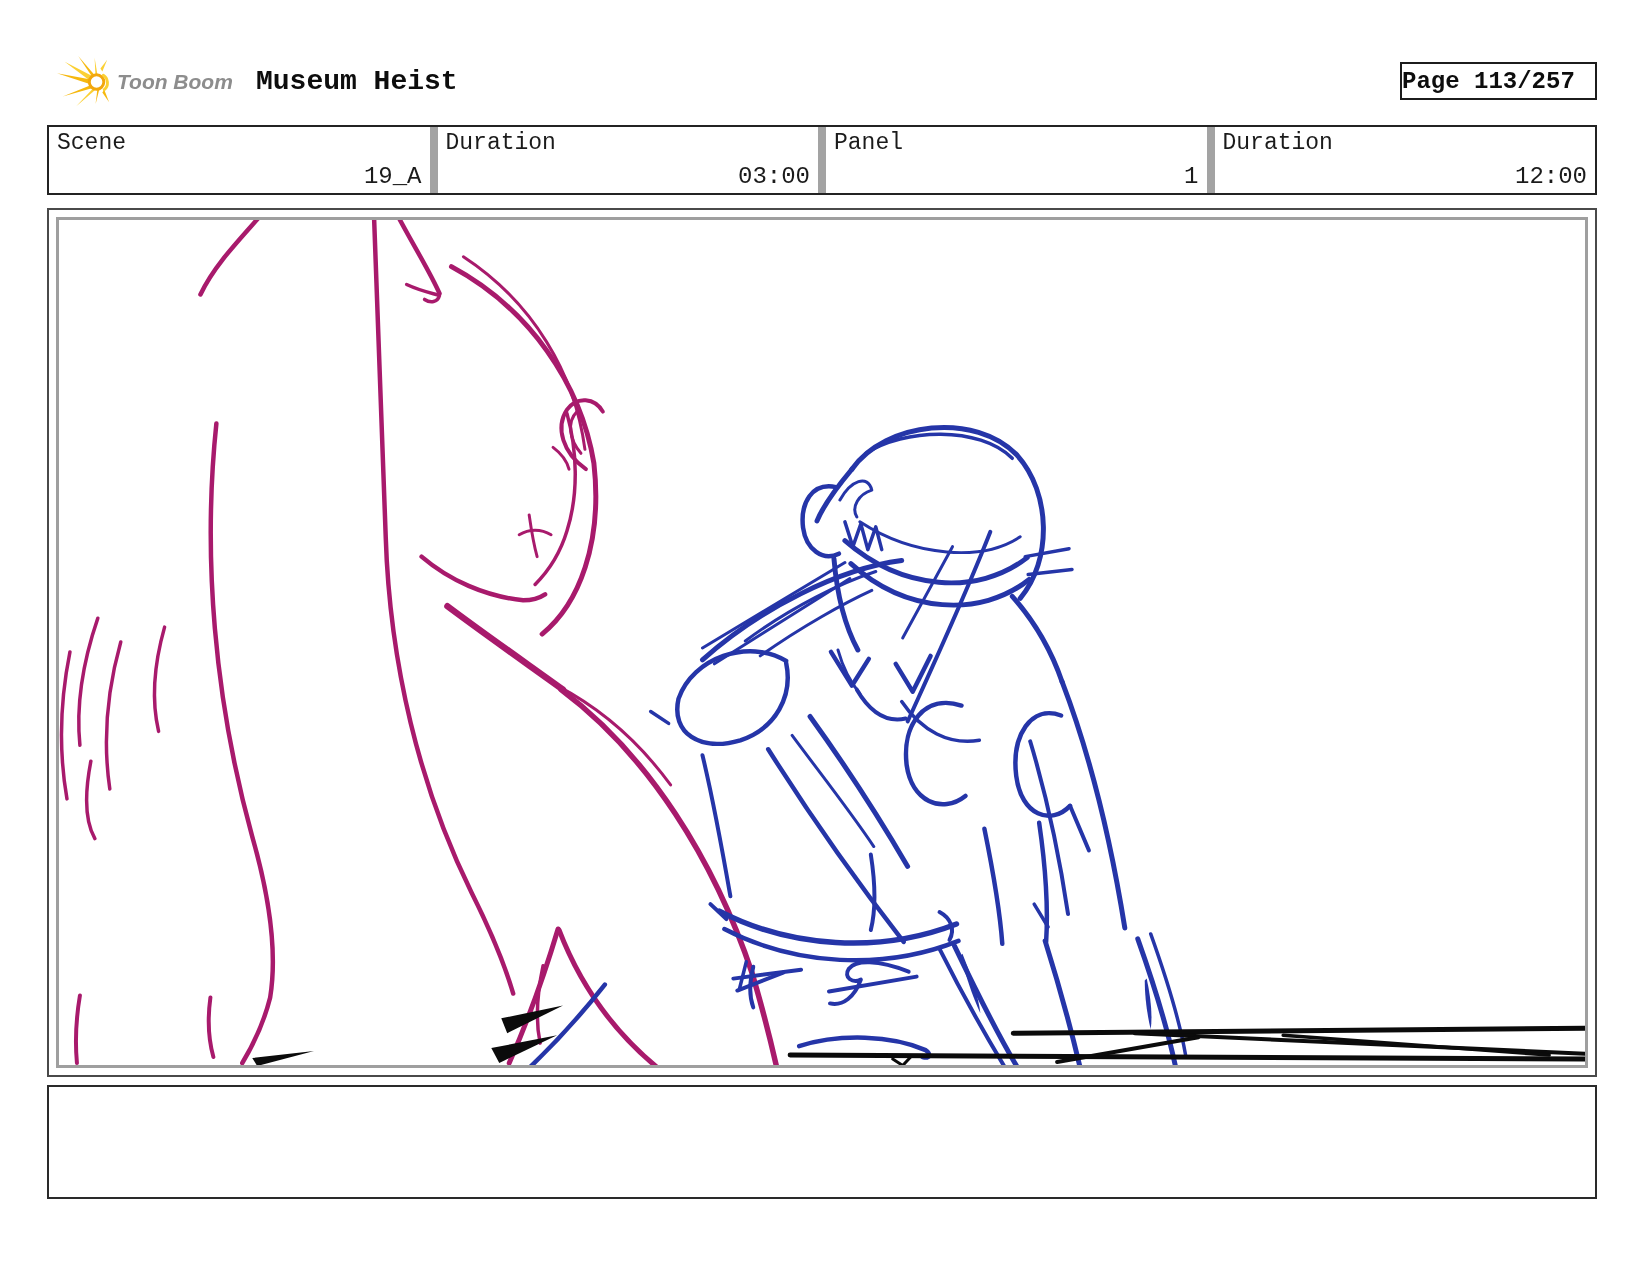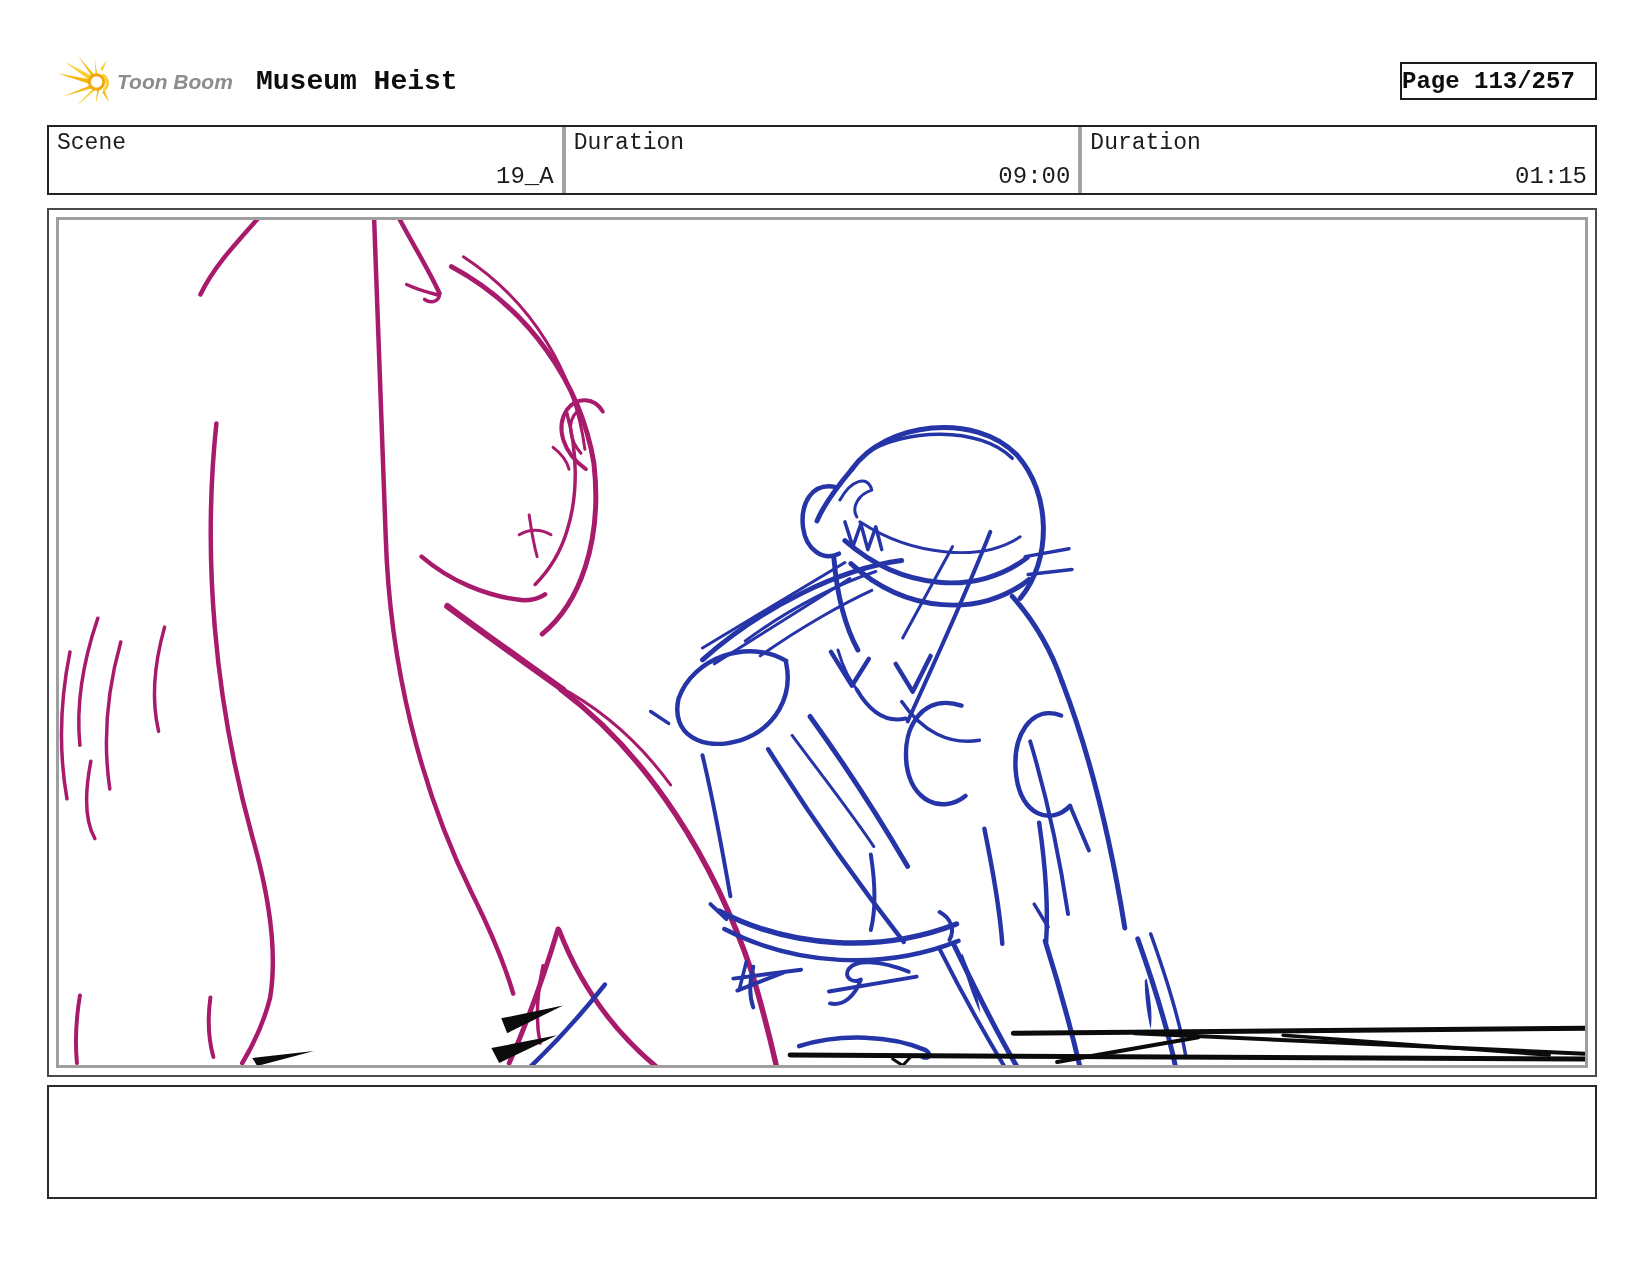--- a/index.html
+++ b/index.html
@@ -11,21 +11,21 @@
   #logo-burst { width:58px; height:56px; }
   #brand-text { font-family:"Liberation Sans","DejaVu Sans",sans-serif; font-style:italic; font-weight:bold;
                 font-size:21px; color:#8d8d8d; margin-left:4px; letter-spacing:0px; }
   #doc-title { position:absolute; left:256px; top:66px; font-size:28px; font-weight:bold; letter-spacing:0; color:#0d0d0d; }
   #page-box { position:absolute; left:1400px; top:62px; width:197px; height:38px; border:2px solid #1c1c1c;
               display:flex; align-items:center; justify-content:flex-start; font-size:24px; font-weight:bold; color:#0d0d0d; }
 
   
   #meta-table { position:absolute; left:47px; top:125px; width:1550px; height:70px; display:flex;
                 border:2px solid #232323; }
-  .meta-cell { flex:1 1 0; position:relative; border-left:4px solid #a3a3a3; }
+  .meta-cell { flex:1 1 0; position:relative; border-left:8px solid #a3a3a3; }
   .meta-cell:first-child { border-left:none; }
   .meta-label { position:absolute; left:8px; top:3px; font-size:23px; color:#1b1b1b; }
   .meta-value { position:absolute; right:8px; bottom:3px; font-size:24px; color:#1b1b1b; }
 
   
   #panel-outer { position:absolute; left:47px; top:208px; width:1550px; height:869px; border:2px solid #4a4a4a; background:#fff; }
   #panel-inner { position:absolute; left:7px; top:7px; right:7px; bottom:7px; border:3px solid #9f9f9f; overflow:hidden; background:#fff; }
   #sketch { width:100%; height:100%; display:block; }
 
   
@@ -66,25 +66,29 @@
   <span>Page 113/257</span>
 </div>
 
 <div id="meta-table">
   <div class="meta-cell">
     <div class="meta-label">Scene</div>
     <div class="meta-value">19_A</div>
   </div>
   <div class="meta-cell">
     <div class="meta-label">Duration</div>
-    <div class="meta-value">09:00</div>
+    <div class="meta-value">03:00</div>
+  </div>
+  <div class="meta-cell">
+    <div class="meta-label">Panel</div>
+    <div class="meta-value">1</div>
   </div>
   <div class="meta-cell">
     <div class="meta-label">Duration</div>
-    <div class="meta-value">01:15</div>
+    <div class="meta-value">12:00</div>
   </div>
 </div>
 
 <div id="panel-outer">
   <div id="panel-inner">
     <svg id="sketch" viewBox="56 217 1532 851" preserveAspectRatio="none" aria-hidden="true">
 
       <g class="pink" stroke-width="4.5">
 
         <path d="M265,205 C238,236 212,262 198,292"></path>

